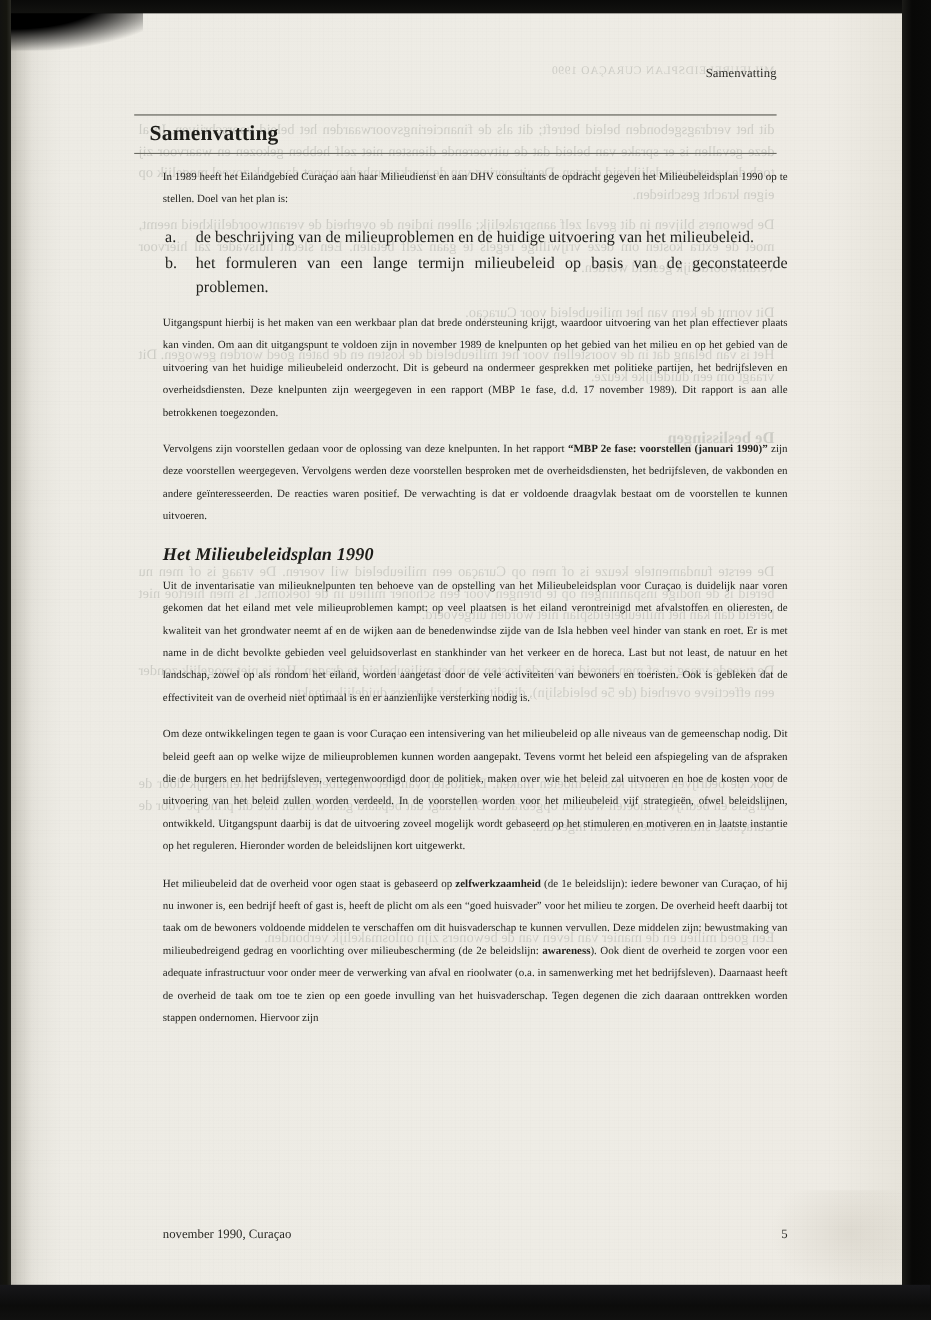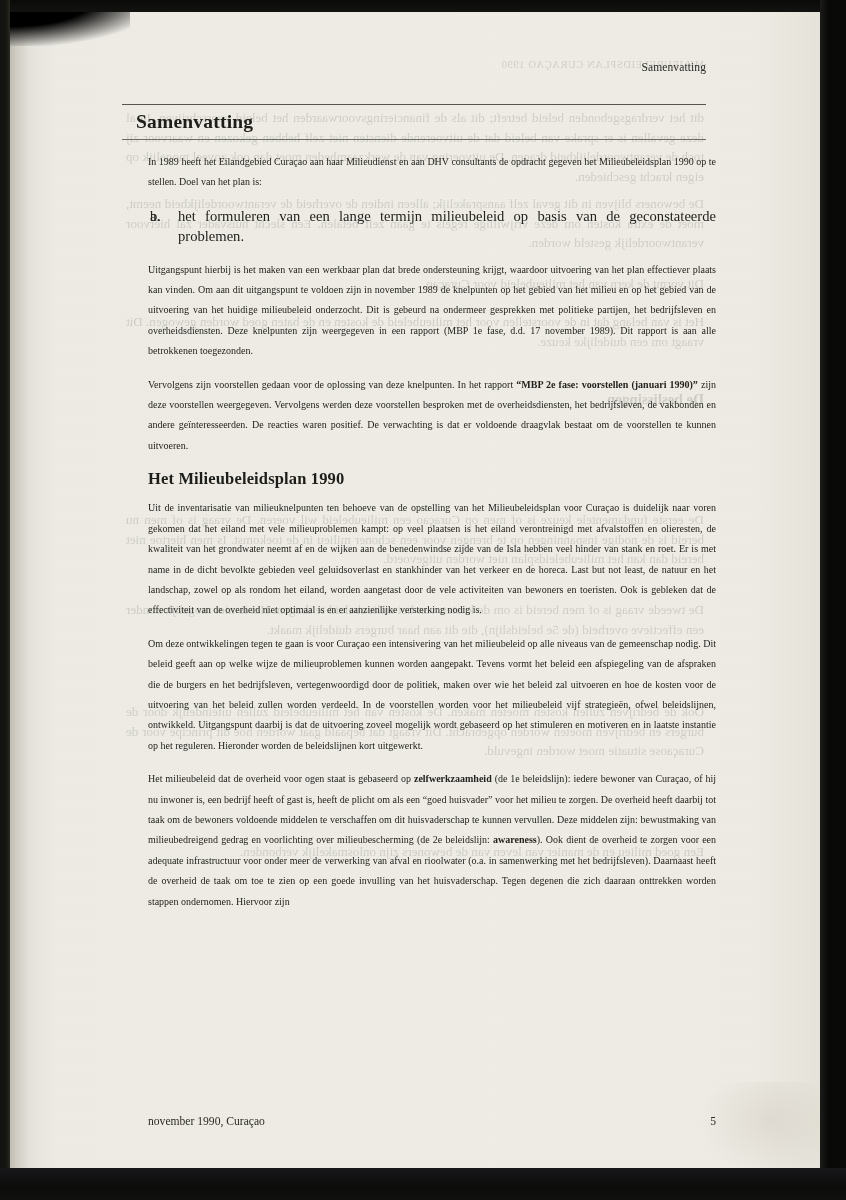--- a/index.html
+++ b/index.html
@@ -158,21 +158,21 @@
     width: 568px;
   }
 
   h2.section-head {
     font-size: 16.5px;
     font-weight: bold;
     letter-spacing: 0.15px;
     margin: 0 0 9px 0;
     color: #1d1d19;
   }
-  h2.section-head.spaced { margin-top: 12px; }
+  h2.section-head.spaced { margin-top: 12px; font-style: italic; }
 
   p.para {
     font-size: 10px;
     line-height: 20.4px;
     text-align: justify;
     text-justify: inter-word;
     margin: 0 0 13px 0;
     color: #23231f;
     hyphens: manual;
   }
@@ -272,21 +272,21 @@
       <div id="chapter-band">
         <div class="rule"></div>
         <div id="chapter-title">Samenvatting</div>
         <div class="rule-thin"></div>
       </div>
 
       <div id="body-col">
 
           <p class="para"><span>In 1989 heeft het Eilandgebied Curaçao aan haar Milieudienst en aan DHV consultants de opdracht gegeven het Milieubeleidsplan 1990 op te stellen. Doel van het plan is:</span></p>
           <ol class="lettered">
-            <li><span class="marker">a.</span></li>
+            <li><span class="marker">a.</span><span>de beschrijving van de milieuproblemen en de huidige uitvoering van het milieubeleid.</span></li>
             <li><span class="marker">b.</span><span>het formuleren van een lange termijn milieubeleid op basis van de geconstateerde problemen.</span></li>
           </ol>
           <p class="para"><span>Uitgangspunt hierbij is het maken van een werkbaar plan dat brede ondersteuning krijgt, waardoor uitvoering van het plan effectiever plaats kan vinden. Om aan dit uitgangspunt te voldoen zijn in november 1989 de knelpunten op het gebied van het milieu en op het gebied van de uitvoering van het huidige milieubeleid onderzocht. Dit is gebeurd na ondermeer gesprekken met politieke partijen, het bedrijfsleven en overheidsdiensten. Deze knelpunten zijn weergegeven in een rapport (MBP 1e fase, d.d. 17 november 1989). Dit rapport is aan alle betrokkenen toegezonden.</span></p>
           <p class="para"><span>Vervolgens zijn voorstellen gedaan voor de oplossing van deze knelpunten. In het rapport </span><b>“MBP 2e fase: voorstellen (januari 1990)”</b><span> zijn deze voorstellen weergegeven. Vervolgens werden deze voorstellen besproken met de overheidsdiensten, het bedrijfsleven, de vakbonden en andere geïnteresseerden. De reacties waren positief. De verwachting is dat er voldoende draagvlak bestaat om de voorstellen te kunnen uitvoeren.</span></p>
           <h2 class="section-head spaced">Het Milieubeleidsplan 1990</h2>
           <p class="para"><span>Uit de inventarisatie van milieuknelpunten ten behoeve van de opstelling van het Milieubeleidsplan voor Curaçao is duidelijk naar voren gekomen dat het eiland met vele milieuproblemen kampt: op veel plaatsen is het eiland verontreinigd met afvalstoffen en olieresten, de kwaliteit van het grondwater neemt af en de wijken aan de benedenwindse zijde van de Isla hebben veel hinder van stank en roet. Er is met name in de dicht bevolkte gebieden veel geluidsoverlast en stankhinder van het verkeer en de horeca. Last but not least, de natuur en het landschap, zowel op als rondom het eiland, worden aangetast door de vele activiteiten van bewoners en toeristen. Ook is gebleken dat de effectiviteit van de overheid niet optimaal is en er aanzienlijke versterking nodig is.</span></p>
           <p class="para"><span>Om deze ontwikkelingen tegen te gaan is voor Curaçao een intensivering van het milieubeleid op alle niveaus van de gemeenschap nodig. Dit beleid geeft aan op welke wijze de milieuproblemen kunnen worden aangepakt. Tevens vormt het beleid een afspiegeling van de afspraken die de burgers en het bedrijfsleven, vertegenwoordigd door de politiek, maken over wie het beleid zal uitvoeren en hoe de kosten voor de uitvoering van het beleid zullen worden verdeeld. In de voorstellen worden voor het milieubeleid vijf strategieën, ofwel beleidslijnen, ontwikkeld. Uitgangspunt daarbij is dat de uitvoering zoveel mogelijk wordt gebaseerd op het stimuleren en motiveren en in laatste instantie op het reguleren. Hieronder worden de beleidslijnen kort uitgewerkt.</span></p>
           <p class="para"><span>Het milieubeleid dat de overheid voor ogen staat is gebaseerd op </span><b>zelfwerkzaamheid</b><span> (de 1e beleidslijn): iedere bewoner van Curaçao, of hij nu inwoner is, een bedrijf heeft of gast is, heeft de plicht om als een “goed huisvader” voor het milieu te zorgen. De overheid heeft daarbij tot taak om de bewoners voldoende middelen te verschaffen om dit huisvaderschap te kunnen vervullen. Deze middelen zijn: bewustmaking van milieubedreigend gedrag en voorlichting over milieubescherming (de 2e beleidslijn: </span><b>awareness</b><span>). Ook dient de overheid te zorgen voor een adequate infrastructuur voor onder meer de verwerking van afval en rioolwater (o.a. in samenwerking met het bedrijfsleven). Daarnaast heeft de overheid de taak om toe te zien op een goede invulling van het huisvaderschap. Tegen degenen die zich daaraan onttrekken worden stappen ondernomen. Hiervoor zijn </span></p>
         </div>
 

